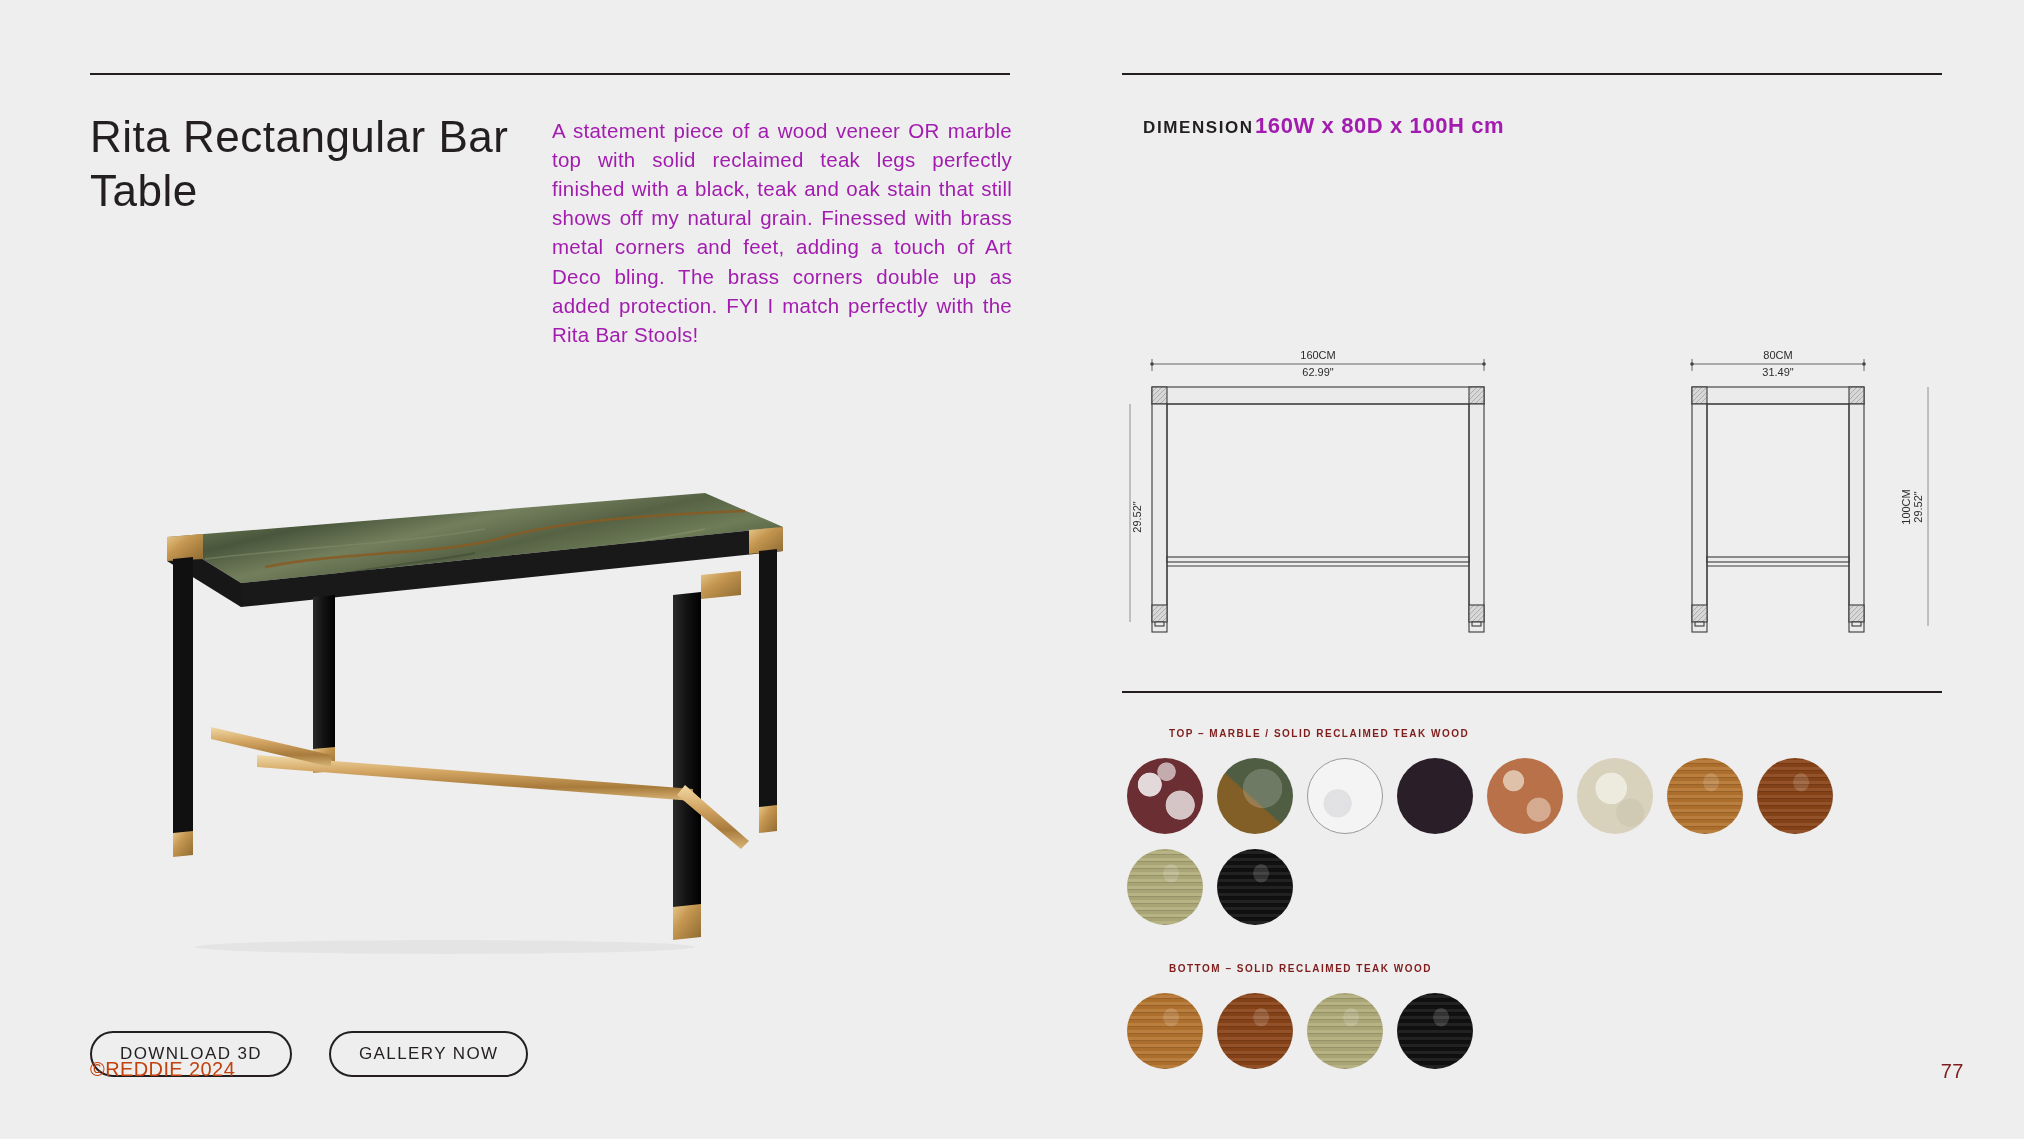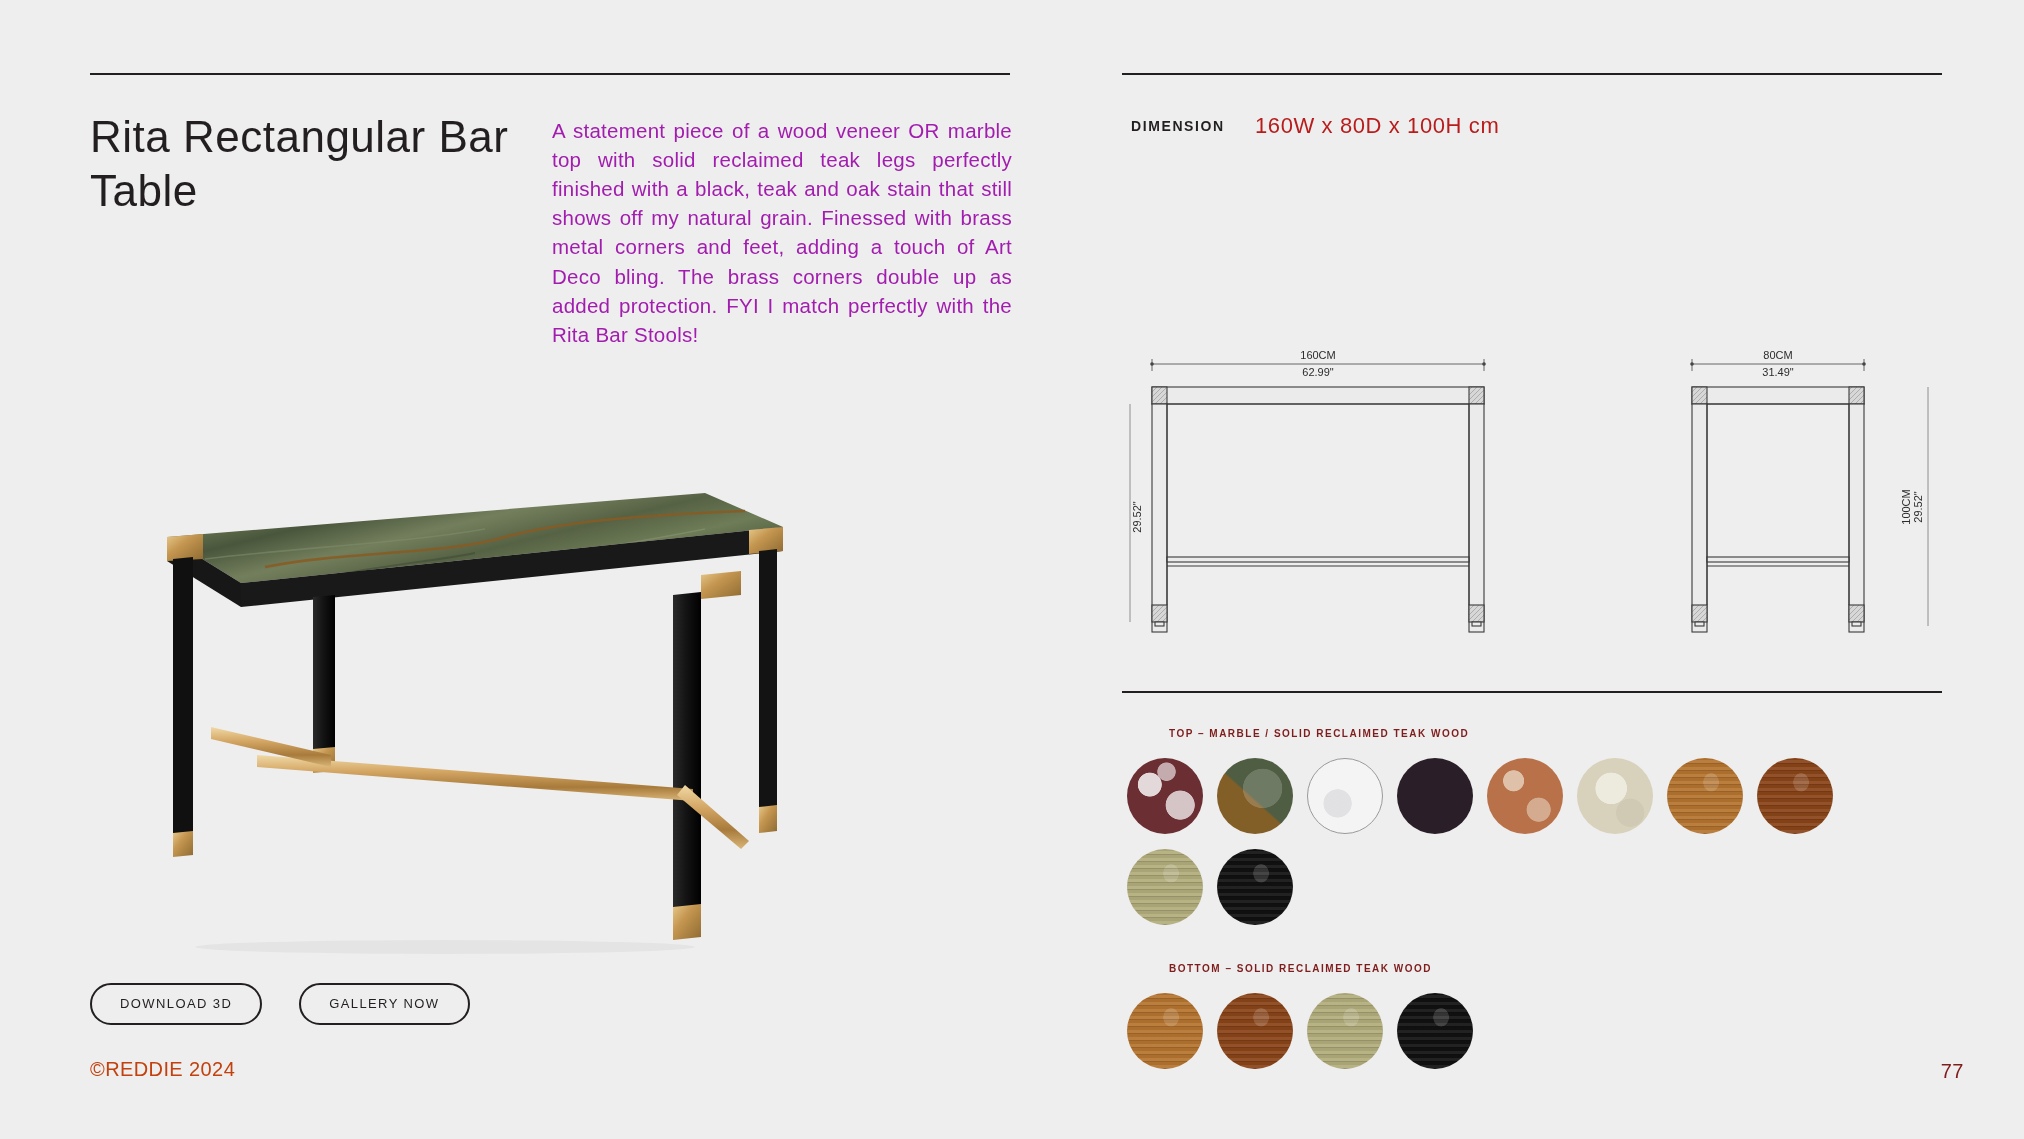--- a/index.html
+++ b/index.html
@@ -69,29 +69,30 @@
     position: absolute;
     left: 0; top: 983px;
     display: flex;
     gap: 37px;
     align-items: center;
   }
   .pill {
     border: 2px solid #231f20;
     border-radius: 40px;
     padding: 12px 28px 13px;
-    font-size: 13px;
+    font-size: 17px;
     letter-spacing: 1.4px;
     font-weight: 500;
     color: #231f20;
     background: transparent;
     white-space: nowrap;
     cursor: pointer;
     line-height: 1;
     font-family: "Liberation Sans", sans-serif;
+    margin-top: 48px;
   }
 
   .copyright {
     position: absolute;
     left: 0; top: 1058px;
     font-size: 20px;
     letter-spacing: 0.4px;
     color: #c2410c;
   }
 
@@ -104,33 +105,33 @@
 
   .rule-right {
     position: absolute;
     left: 0; top: 73px;
     width: 820px; height: 0;
     border-top: 2px solid #231f20;
   }
 
   .dim-label {
     position: absolute;
-    left: 9px; top: 118px;
-    font-size: 14px;
+    left: 21px; top: 118px;
+    font-size: 17px;
     font-weight: 700;
     letter-spacing: 1.6px;
     color: #231f20;
   }
   .dim-value {
     position: absolute;
     left: 133px; top: 113px;
     font-size: 22px;
     letter-spacing: 0.6px;
-    font-weight: 400;
-    color: #b91c1c;
+    font-weight: 700;
+    color: #a21caf;
   }
 
   
   .tech-wrap {
     position: absolute;
     left: 0; top: 325px;
     width: 840px; height: 370px; margin-top: 22px;
   }
   .tech-svg { width: 100%; height: 100%; display: block; }
 

